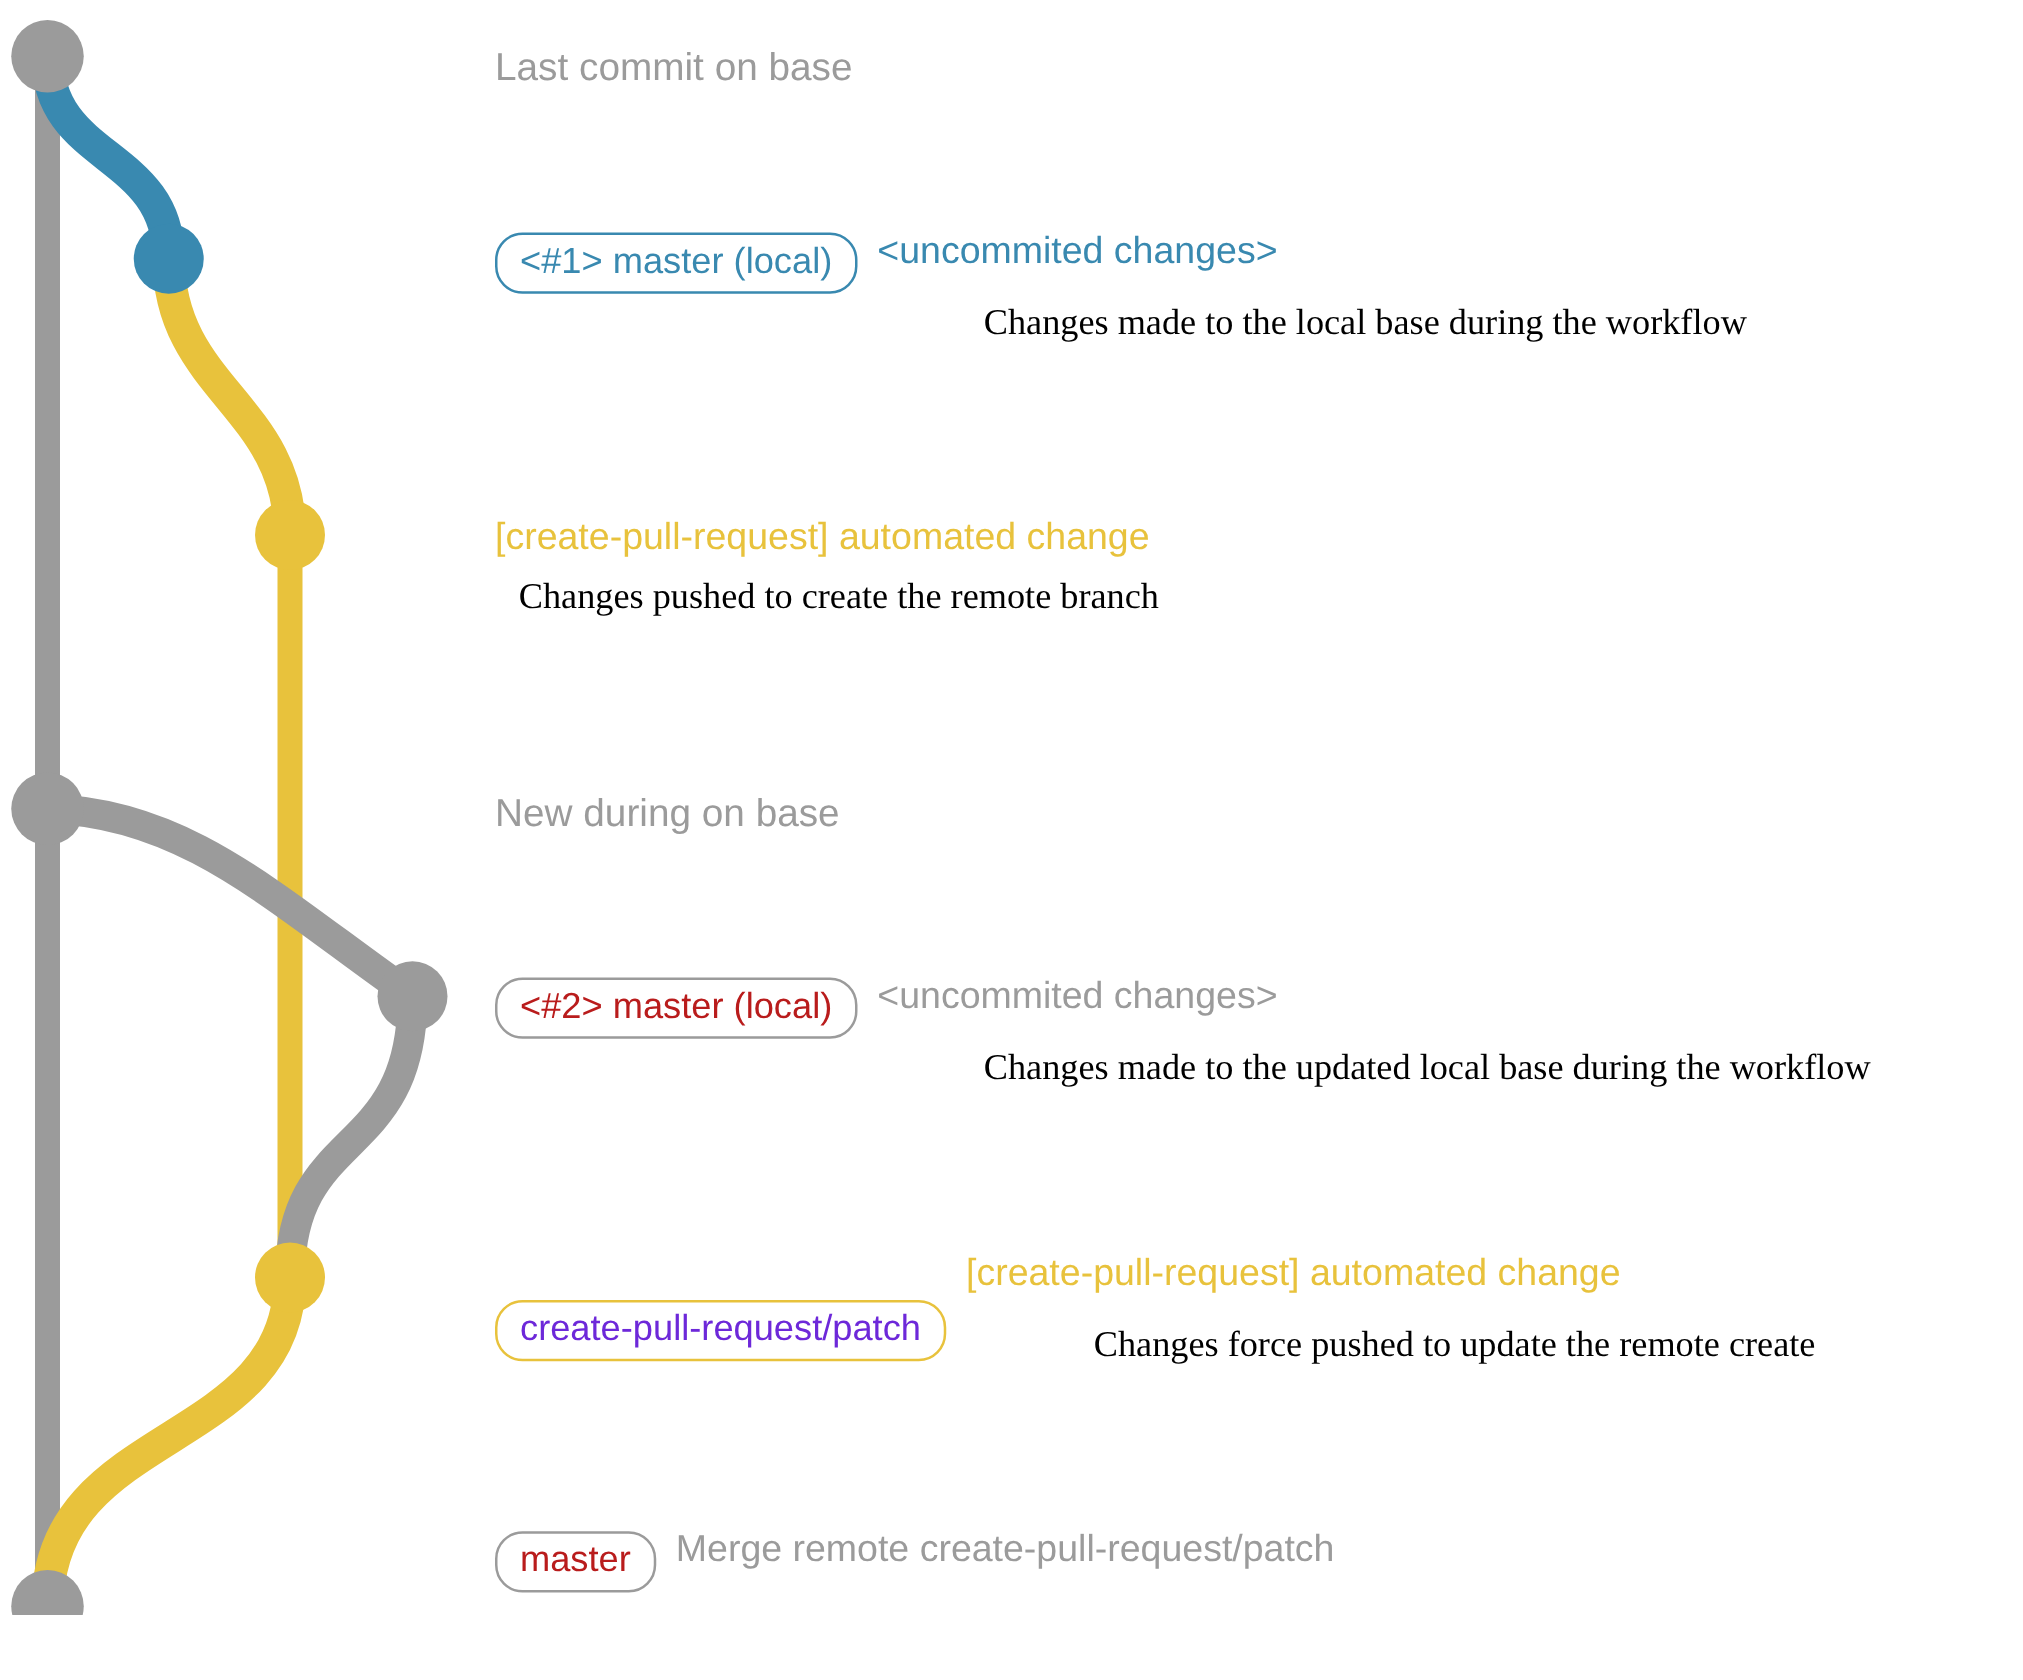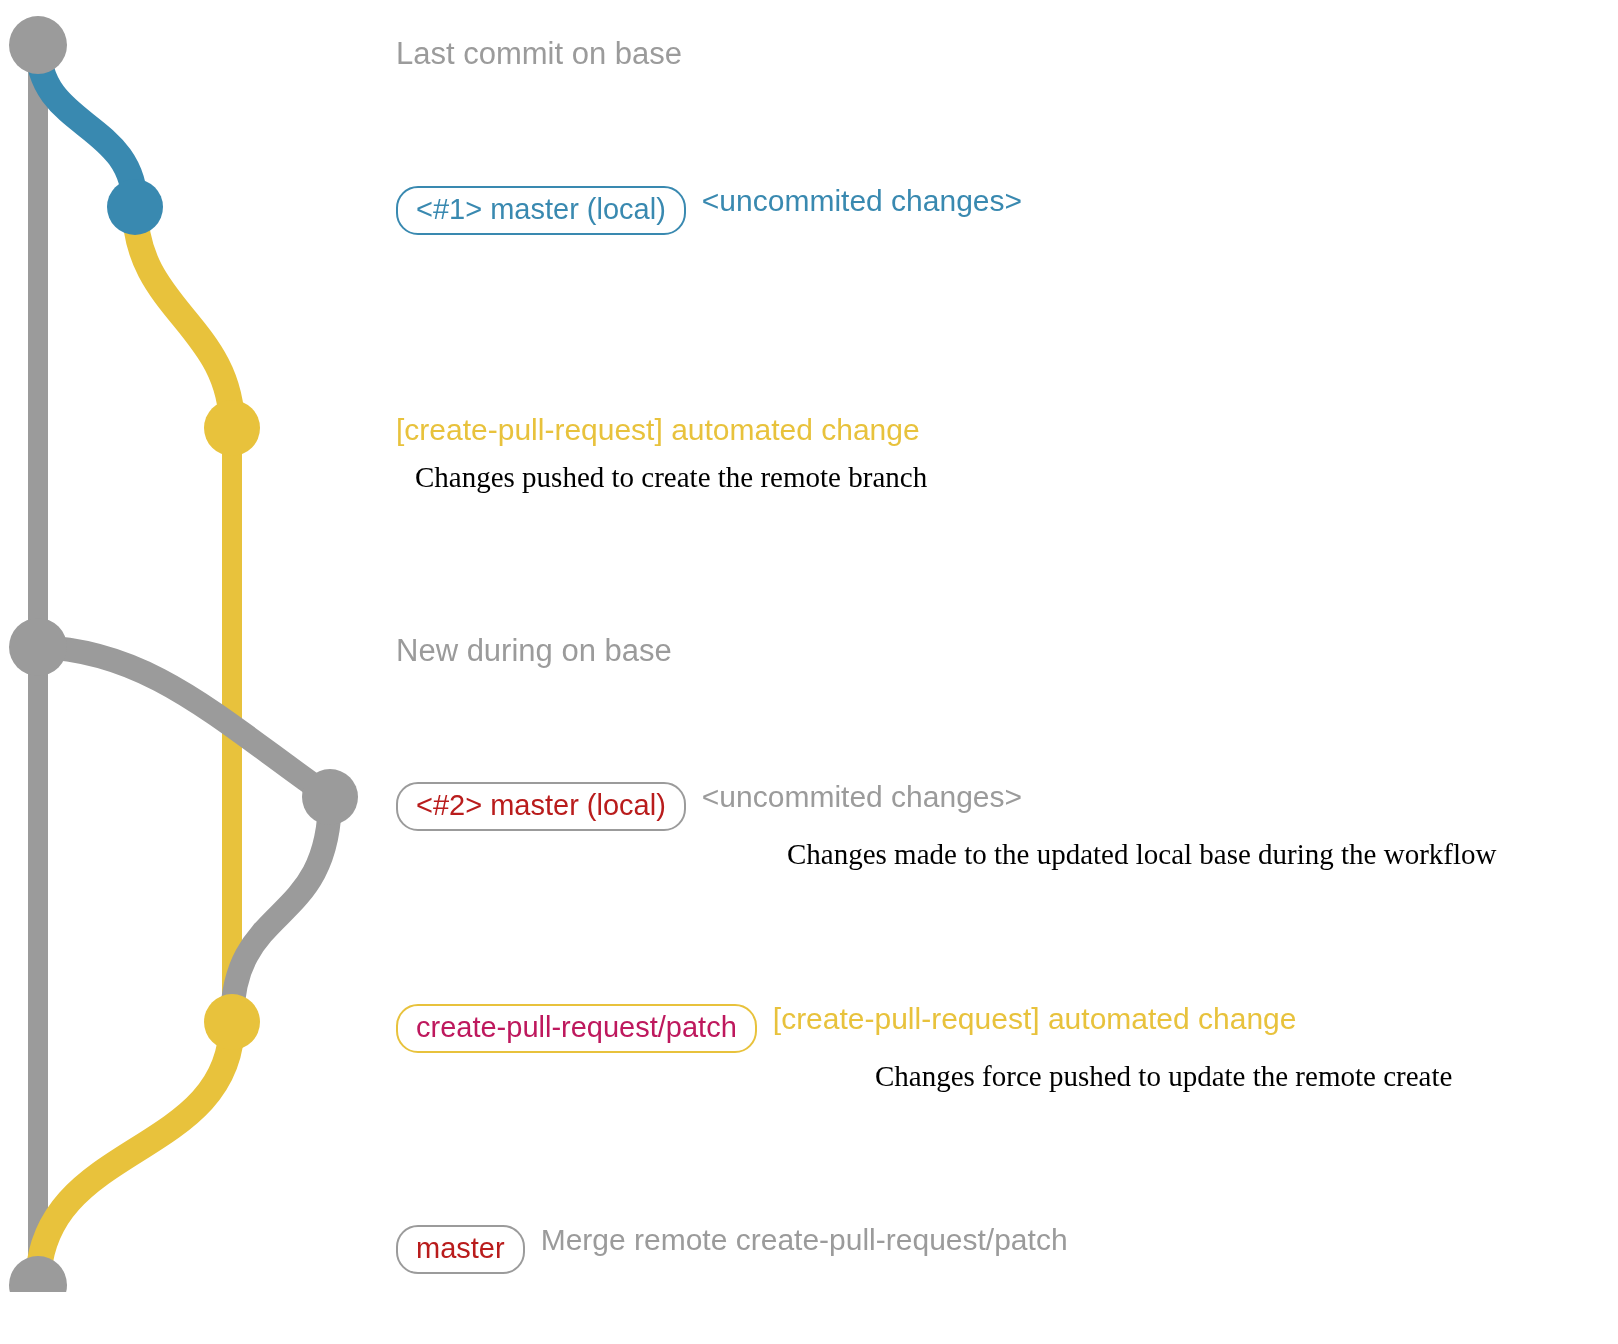--- a/index.html
+++ b/index.html
@@ -38,21 +38,22 @@
     line-height: 1;
     color: #b91c1c;
     font-family: "Liberation Sans", sans-serif;
   }
   .badge.blue {
     border-color: #3989b0;
     color: #3989b0;
   }
   .badge.yellow {
     border-color: #e8c23c;
-    color: #be185d;
+    color: #6d28d9;
+    margin-top: 36px;
   }
   .subject {
     font-size: 30px;
     line-height: 1;
     font-family: "Liberation Sans", sans-serif;
     margin-left: 16px;
   }
   .subject.gray   { color: #9b9b9b; }
   .subject.blue   { color: #3989b0; }
   .subject.yellow { color: #e8c23c; }
@@ -102,20 +103,21 @@
     <circle cx="232" cy="1022" r="28" fill="#e8c23c"></circle>
     <circle cx="38" cy="1285" r="29" fill="#9b9b9b"></circle>
   </svg>
 
   <div class="heading" style="left:396px; top:38px;">Last commit on base</div>
 
   <div class="row" style="left:396px; top:186px;">
     <span class="badge blue">&lt;#1&gt; master (local)</span>
     <span class="subject blue">&lt;uncommited changes&gt;</span>
   </div>
+  <div class="note" style="left:787px; top:244px;">Changes made to the local base during the workflow</div>
 
   <div class="row" style="left:396px; top:415px;">
     <span class="subject yellow" style="margin-left:0;">[create-pull-request] automated change</span>
   </div>
   <div class="note" style="left:415px; top:463px;">Changes pushed to create the remote branch</div>
 
   <div class="heading" style="left:396px; top:635px;">New during on base</div>
 
   <div class="row" style="left:396px; top:782px;">
     <span class="badge">&lt;#2&gt; master (local)</span>

